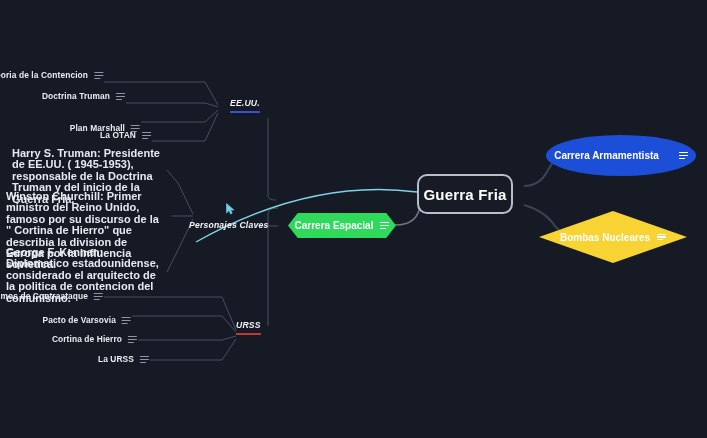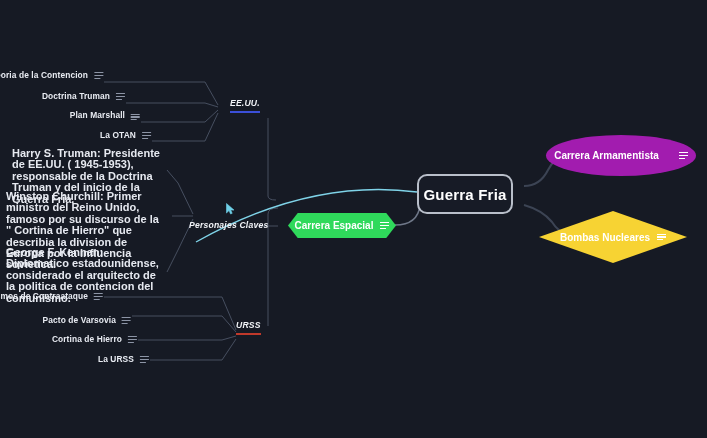--- a/index.html
+++ b/index.html
@@ -63,21 +63,21 @@
     color:#ffffff;
     font-size:15px;
     font-weight:bold;
     letter-spacing:.2px;
     padding:11px 22px;
     justify-content:center;
     box-shadow:0 0 0 0 rgba(0,0,0,0);
   }
   
   .ellipse{
-    background:#a21caf;
+    background:#1d4ed8;
     border-radius:50%;
     color:#ffffff;
     font-size:10px;
     font-weight:bold;
     justify-content:center;
     gap:20px;
     text-align:center;
   }
   .hexagon{
     background:#2fd95b;
@@ -172,21 +172,21 @@
       </span>
   </div>
   <div class="node leaf" style="left:125px;top:91px;transform:translateX(-100%);">
     <span class="lbl">Doctrina Truman</span>
     <span class="noteicon dim">
         <i></i>
         <i></i>
         <i></i>
       </span>
   </div>
-  <div class="node leaf" style="left:140px;top:110px;transform:translateX(-100%);align-items:flex-end;">
+  <div class="node leaf" style="left:140px;top:123px;transform:translateX(-100%);">
     <span class="lbl">Plan Marshall</span>
     <span class="noteicon dim">
         <i></i>
         <i></i>
         <i></i>
       </span>
   </div>
   <div class="node leaf" style="left:151px;top:130px;transform:translateX(-100%);">
     <span class="lbl">La OTAN</span>
     <span class="noteicon dim">

